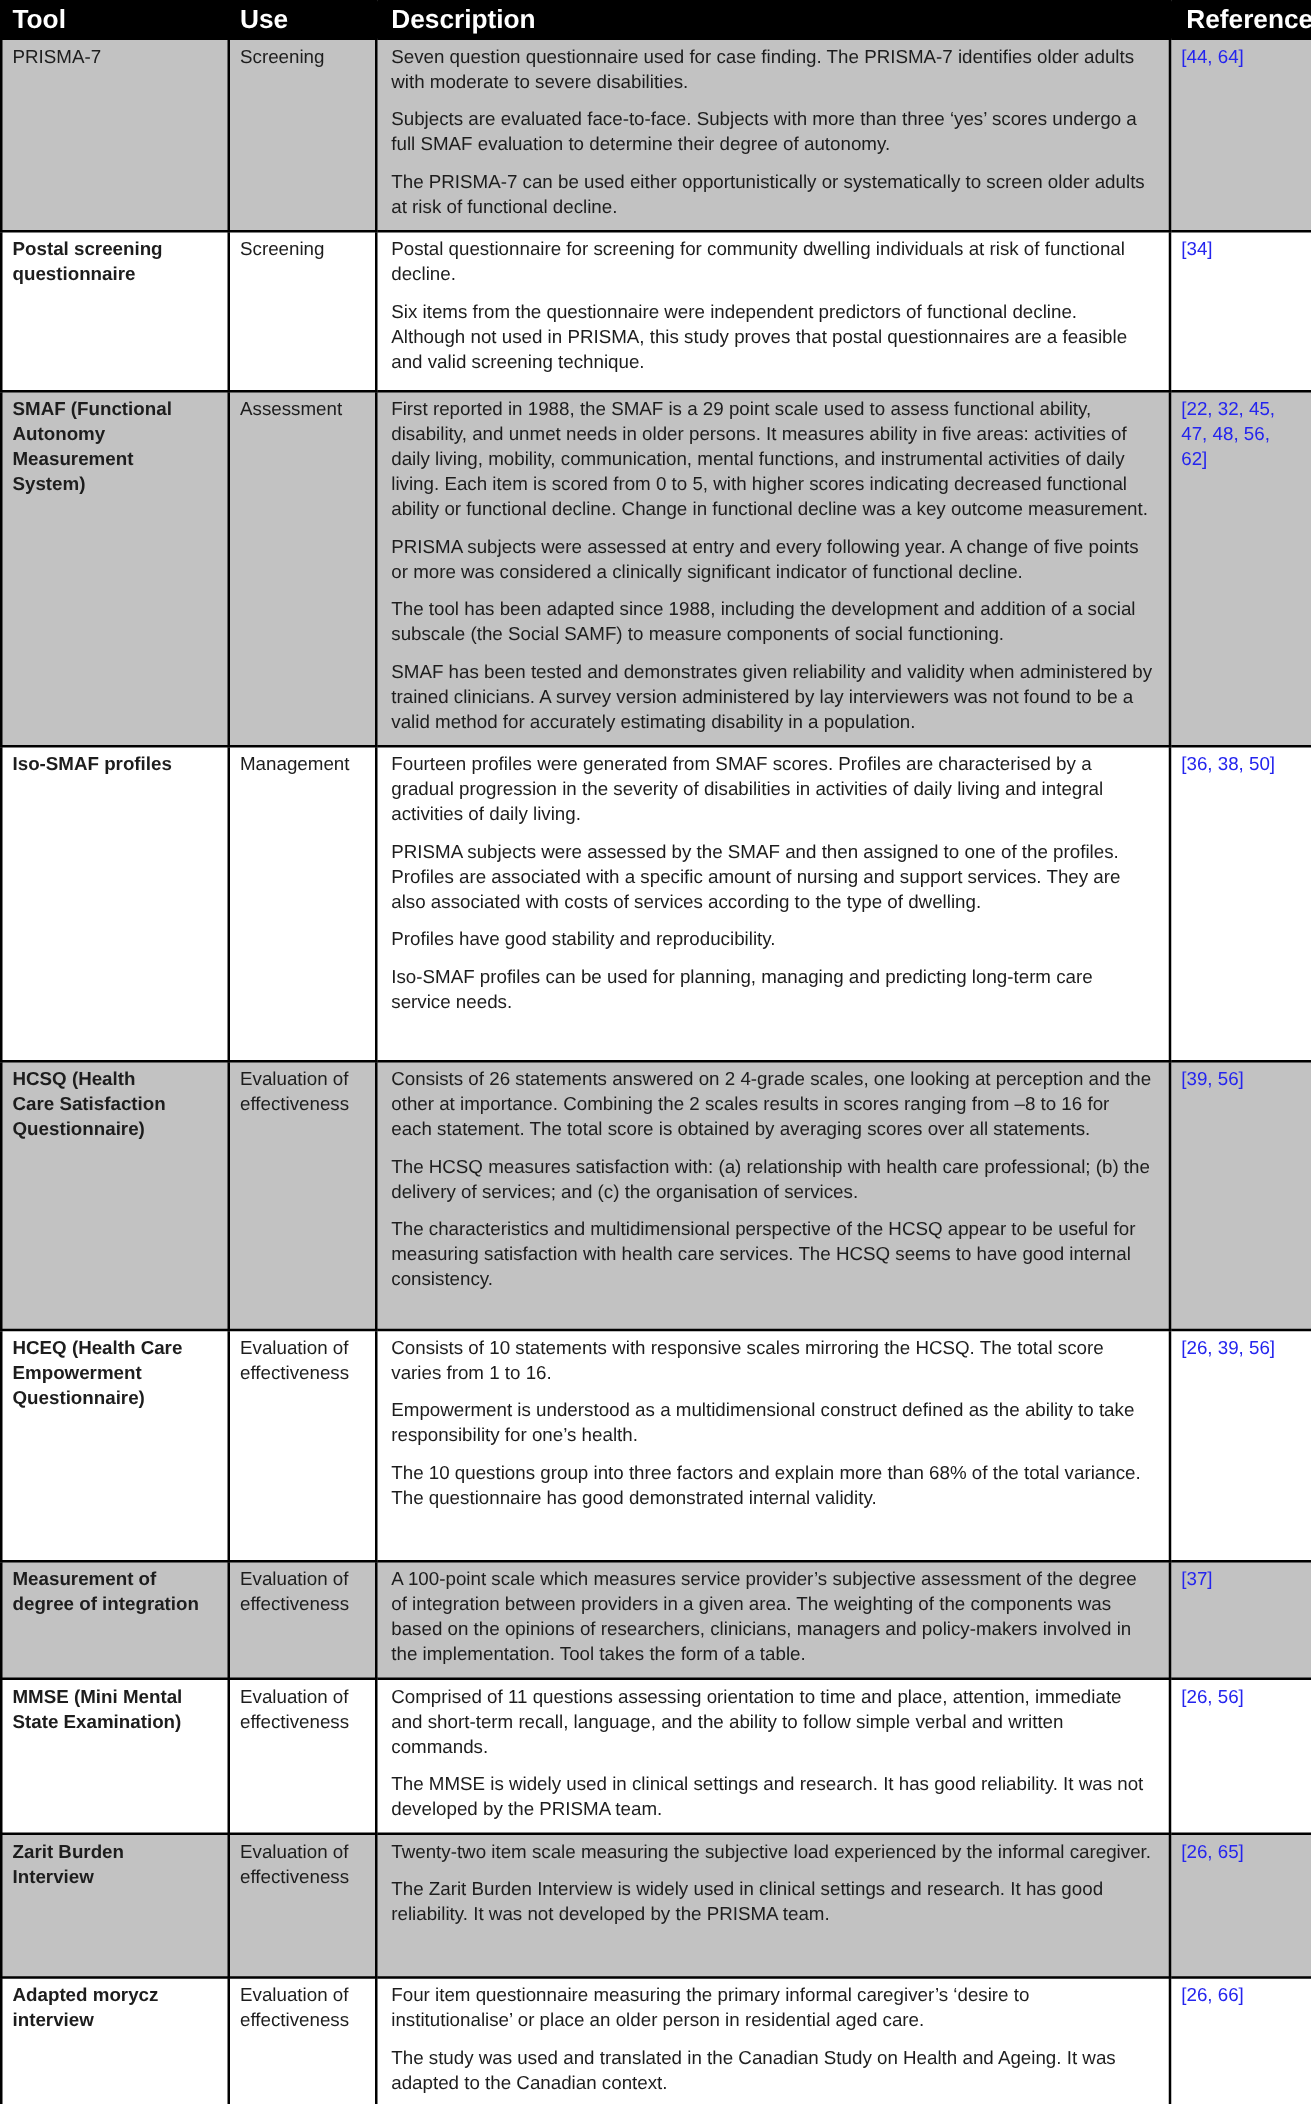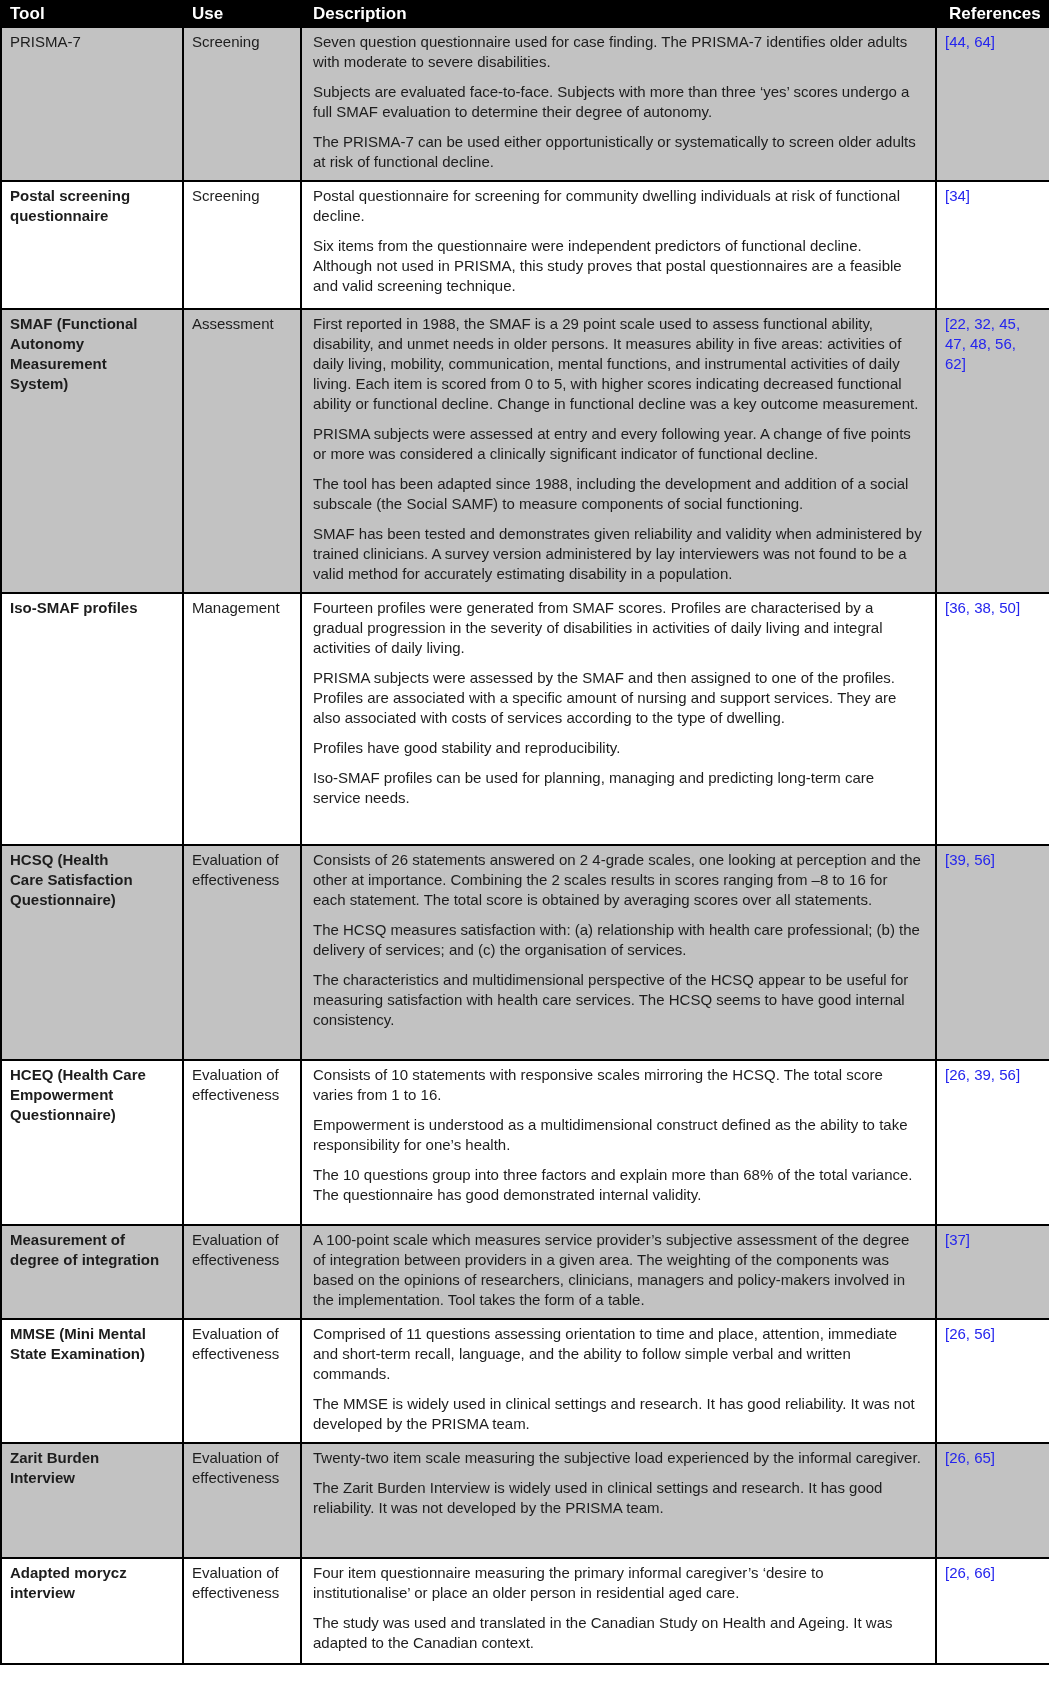--- a/index.html
+++ b/index.html
@@ -20,21 +20,21 @@
   }
   table{
     width:1049px;
     border-collapse:collapse;
     table-layout:fixed;
   }
   th{
     background:var(--c-header-bg);
     color:var(--c-header-text);
     font-weight:bold;
-    font-size:17px;
+    font-size:21px;
     text-align:left;
     height:26px;
     vertical-align:middle;
     padding:2px 8px;
     border:2px solid var(--c-border);
   }
   th.col-desc{padding-left:11px;}
   th.col-refs{padding-left:12px;}
   td{
     border:2px solid var(--c-border);
@@ -133,21 +133,21 @@
 Questionnaire)</td>
         <td class="cell-use">Evaluation of
 effectiveness</td>
         <td class="cell-desc">
           <p>Consists of 26 statements answered on 2 4-grade scales, one looking at perception and the other at importance. Combining the 2 scales results in scores ranging from –8 to 16 for each statement. The total score is obtained by averaging scores over all statements.</p>
           <p>The HCSQ measures satisfaction with: (a) relationship with health care professional; (b) the delivery of services; and (c) the organisation of services.</p>
           <p>The characteristics and multidimensional perspective of the HCSQ appear to be useful for measuring satisfaction with health care services. The HCSQ seems to have good internal consistency.</p>
         </td>
         <td class="cell-refs"><span class="ref">[39, 56]</span></td>
       </tr>
-      <tr style="height: 165px;">
+      <tr style="height: 185px;">
         <td class="cell-tool">HCEQ (Health Care
 Empowerment
 Questionnaire)</td>
         <td class="cell-use">Evaluation of
 effectiveness</td>
         <td class="cell-desc">
           <p>Consists of 10 statements with responsive scales mirroring the HCSQ. The total score varies from 1 to 16.</p>
           <p>Empowerment is understood as a multidimensional construct defined as the ability to take responsibility for one’s health.</p>
           <p>The 10 questions group into three factors and explain more than 68% of the total variance.  The questionnaire has good demonstrated internal validity.</p>
         </td>

